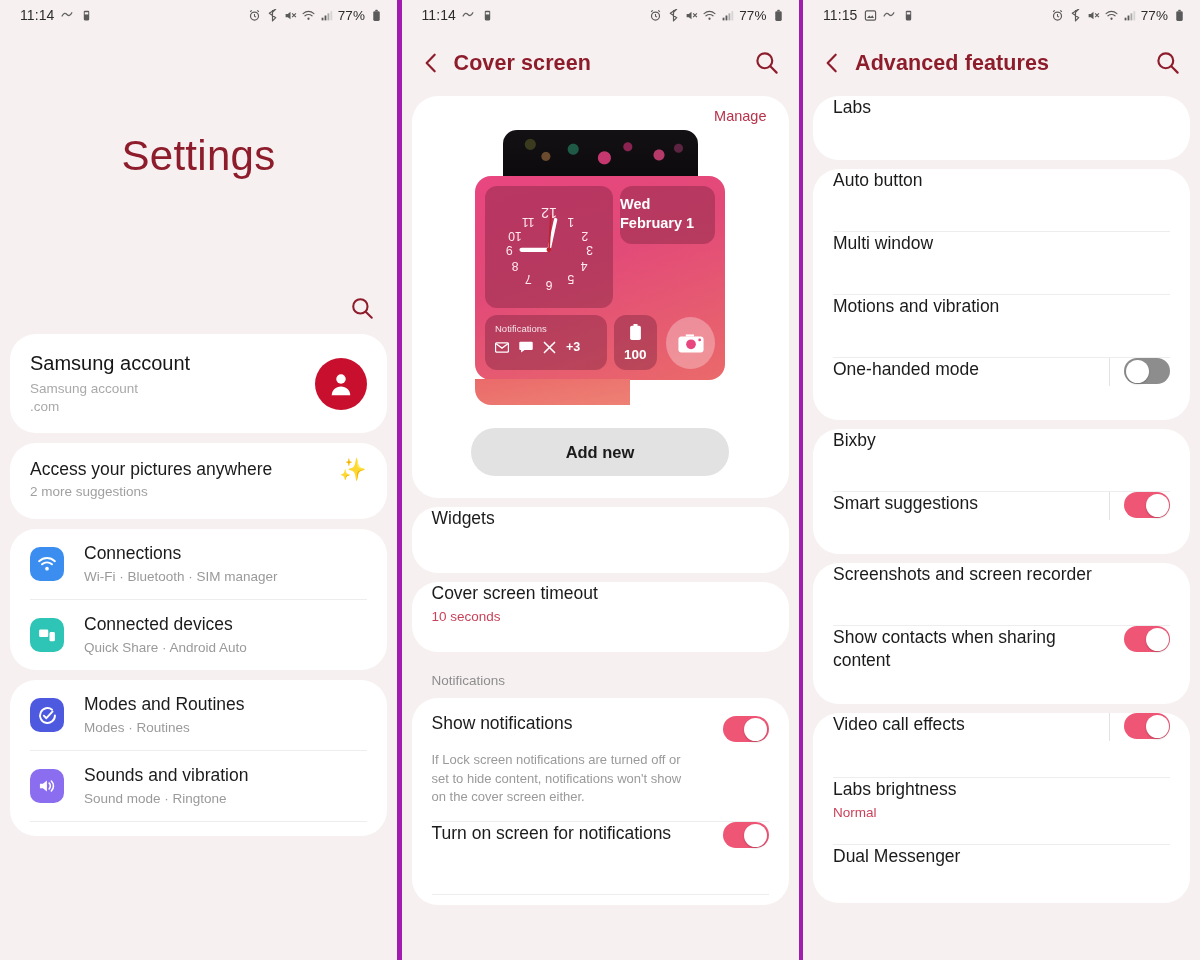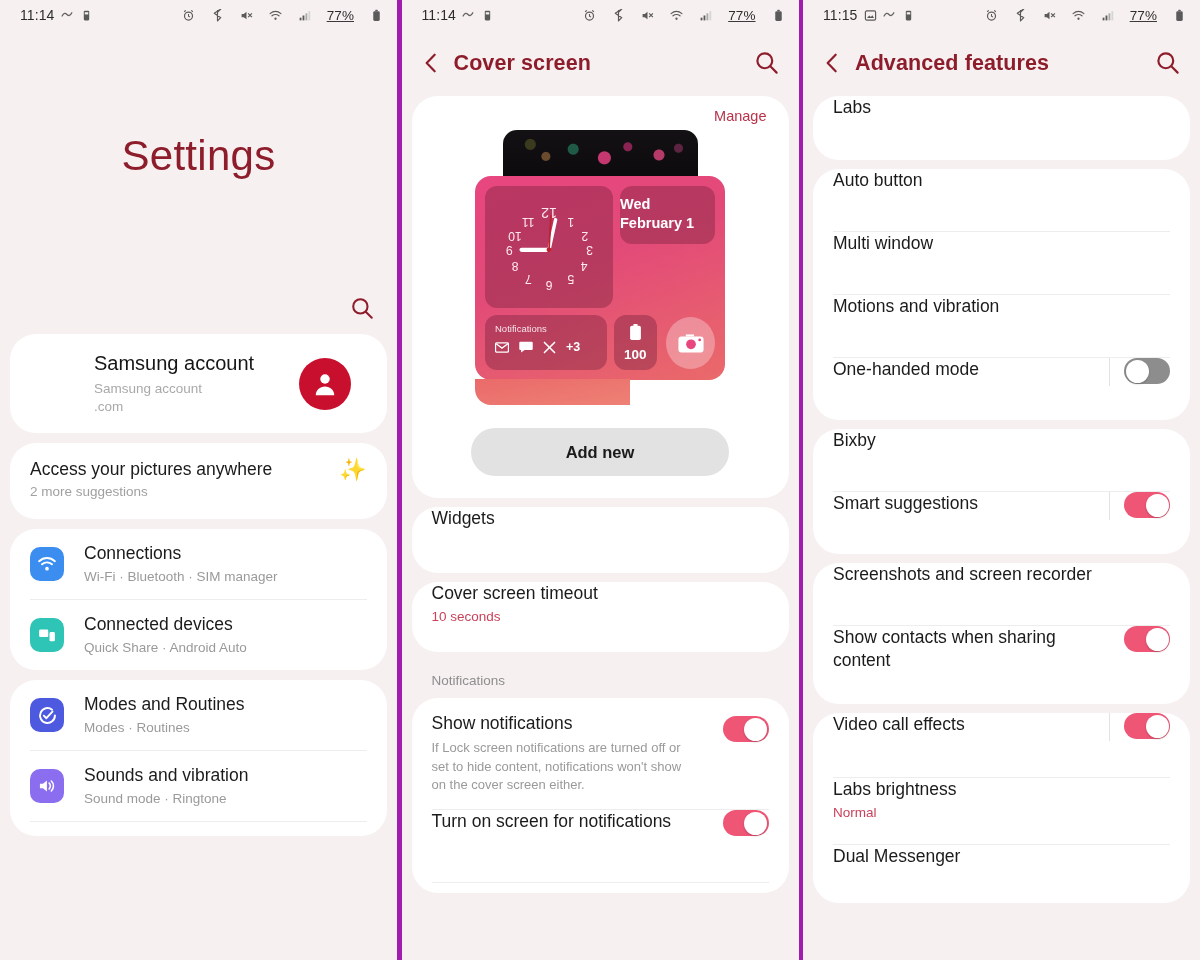--- a/index.html
+++ b/index.html
@@ -16,21 +16,21 @@
   }
   .panel + .panel { margin-left:4.5px; }
 
   
   .statusbar {
     height:30px; display:flex; align-items:center;
     padding:0 14px 0 20px; font-size:13.5px; color:#3a3a3a;
     letter-spacing:.1px;
   }
   .sb-left { display:flex; align-items:center; gap:6px; }
-  .sb-right { margin-left:auto; display:flex; align-items:center; gap:16px;text-decoration:underline; }
+  .sb-right { margin-left:auto; display:flex; align-items:center; gap:5px; }
   .sb-time { font-size:14px; color:#2c2c2c; font-weight:400; }
   .sbicon { width:13px; height:13px; display:inline-block; opacity:.82; }
   .sbicon svg { display:block; width:100%; height:100%; }
   .sb-batt { font-size:13.5px; color:#2c2c2c; }
 
   
   .page-header {
     height:66px; display:flex; align-items:center;
     padding:0 18px 0 16px; gap:10px;
   }
@@ -63,21 +63,21 @@
     display:flex; align-items:flex-start; padding:0 20px; min-height:62px;
     position:relative;
   }
   .row-text { flex:1 1 auto; min-width:0; }
   .row-title { font-size:17.5px; color:#1b1b1b; line-height:1.3; }
   .row-sub { font-size:13.5px; color:#9a9a9a; margin-top:3px; line-height:1.35; }
   .row-sub.accent { color:#c9425a; }
   .divider { height:1px; background:#ededed; margin:0 20px; }
 
   
-  .account-row { padding:18px 36px; min-height:96px; align-items:center;margin-left:48px; }
+  .account-row { padding:18px 20px; min-height:96px; align-items:center; }
   .account-name { font-size:20px; color:#161616; }
   .account-sub { font-size:13.5px; color:#a9a9a9; margin-top:5px; line-height:1.3; }
   .avatar {
     width:52px; height:52px; border-radius:50%; background:#c8102e;
     display:flex; align-items:center; justify-content:center; flex:0 0 auto;
   }
 
   .suggest-row { padding:16px 20px; min-height:76px; }
   .suggest-title { font-size:17.5px; color:#1b1b1b; }
   .suggest-sub { font-size:13.5px; color:#a0a0a0; margin-top:4px; }
@@ -168,21 +168,21 @@
   .add-new-btn {
     width:258px; height:48px; margin:22px auto 0 auto; border-radius:24px;
     background:#e2e2e2; display:flex; align-items:center; justify-content:center;
     font-size:16.5px; color:#1b1b1b; font-weight:700; cursor:pointer;
   }
   .section-label {
     font-size:13.5px; color:#8d8d8d; padding:12px 0 10px 30px;
   }
   .row-multiline { padding:14px 20px; align-items:flex-start; }
   .row-multiline .row-title { font-size:17.5px; }
-  .notif-desc { font-size:13px; color:#9a9a9a; line-height:1.45; margin-top:4px; max-width:250px; }
+  .notif-desc { font-size:13px; color:#9a9a9a; line-height:1.45; margin-top:16px; max-width:250px; }
   .mid-toggle-wrap { display:flex; align-items:center; padding-top:4px; }
 </style>
 </head>
 <body>
 
 <div class="screens">
 
   <div class="panel">
     <div class="statusbar">
       <div class="sb-left">

